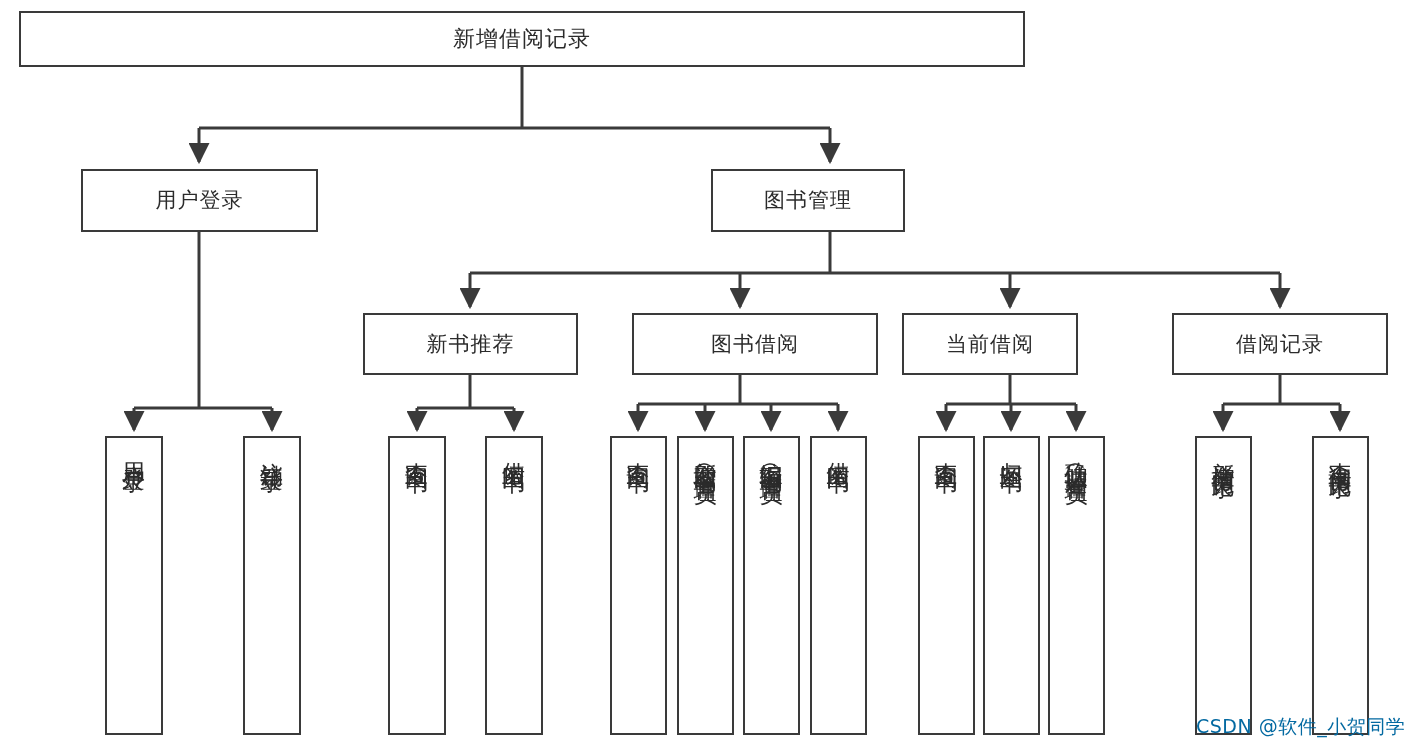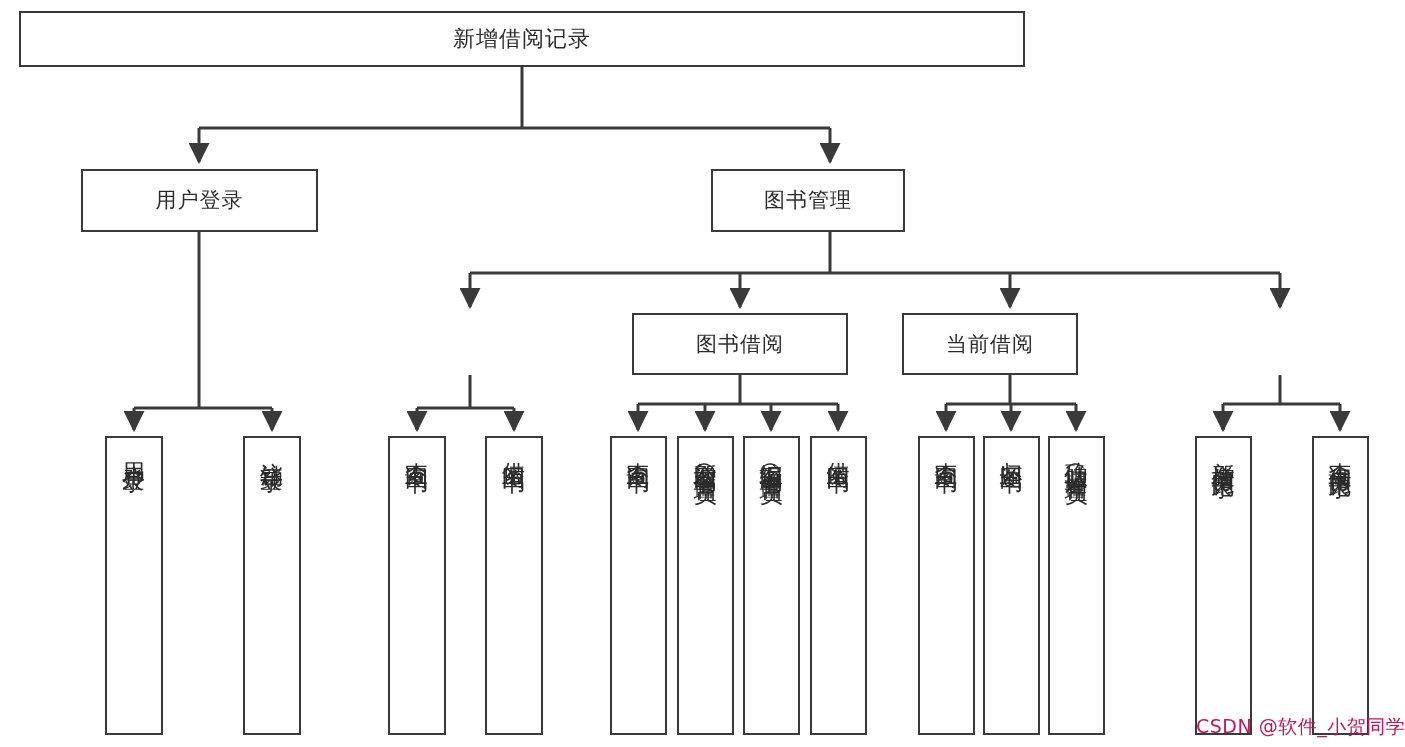--- a/index.html
+++ b/index.html
@@ -54,21 +54,21 @@
     writing-mode:vertical-rl;
     text-orientation:upright;
     font-size:23px;
     line-height:1.05;
     letter-spacing:3px;
     white-space:nowrap;
   }
   .watermark{
     position:absolute;
     font-size:19px;
-    color:#be185d;
+    color:#0369a1;
     white-space:nowrap;
     letter-spacing:0.5px;
     user-select:none;
   }
 </style>
 </head>
 <body>
 
 <div id="canvas">
 
@@ -126,25 +126,31 @@
     <span class="lbl">新增借阅记录</span>
   </div>
 
   <div class="node h" style="left:81px; top:169px; width:237px; height:63px;">
     <span class="lbl">用户登录</span>
   </div>
   <div class="node h" style="left:711px; top:169px; width:194px; height:63px;">
     <span class="lbl">图书管理</span>
   </div>
 
-  <div class="node h" style="left:632px; top:313px; width:216px; height:62px;">
+  <div class="node h" style="left:363px; top:313px; width:215px; height:62px;">
+    <span class="lbl">新书推荐</span>
+  </div>
+  <div class="node h" style="left:632px; top:313px; width:246px; height:62px;">
     <span class="lbl">图书借阅</span>
   </div>
   <div class="node h" style="left:902px; top:313px; width:176px; height:62px;">
     <span class="lbl">当前借阅</span>
+  </div>
+  <div class="node h" style="left:1172px; top:313px; width:216px; height:62px;">
+    <span class="lbl">借阅记录</span>
   </div>
 
   <div class="node v" style="left:105px; top:436px; width:58px; height:299px;">
     <span class="lbl">用户登录</span>
   </div>
   <div class="node v" style="left:243px; top:436px; width:58px; height:299px;">
     <span class="lbl">注销登录</span>
   </div>
 
   <div class="node v" style="left:388px; top:436px; width:58px; height:299px;">

